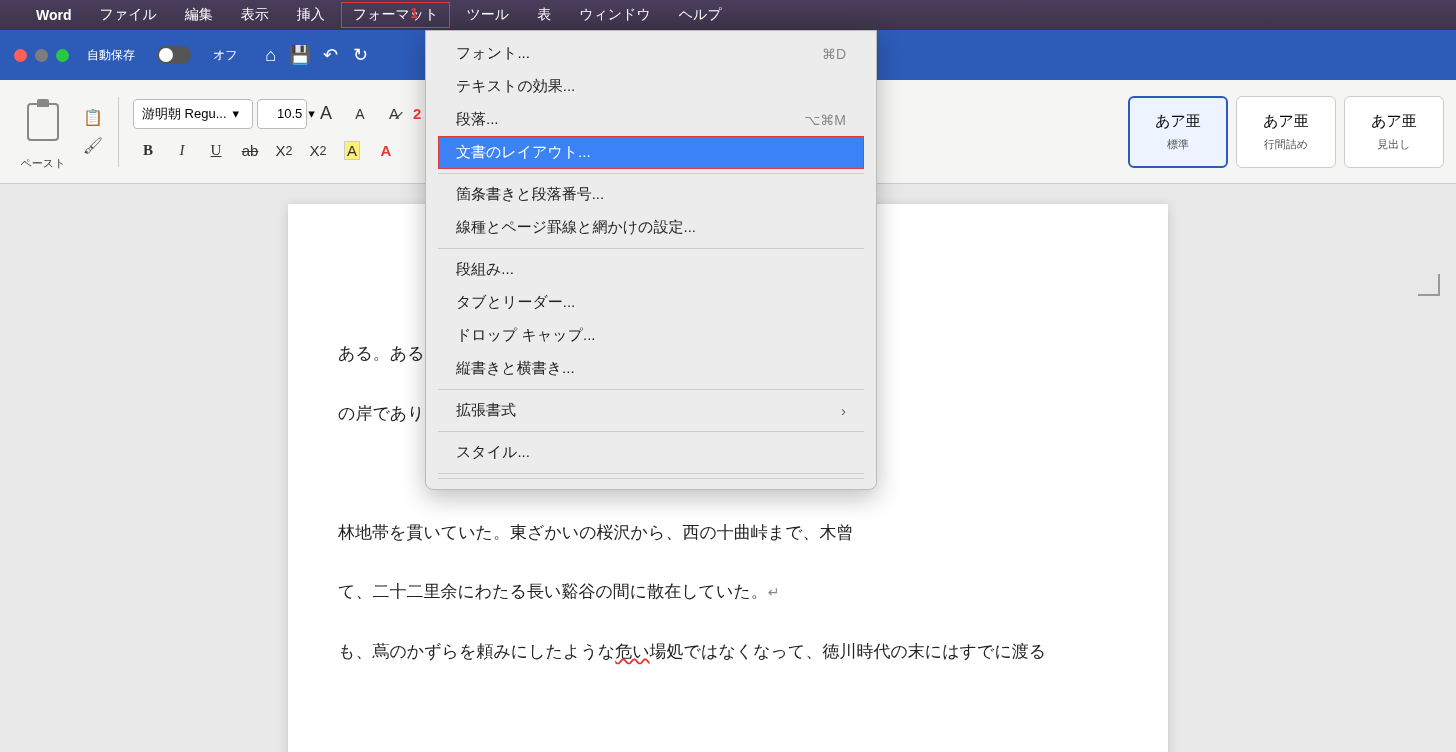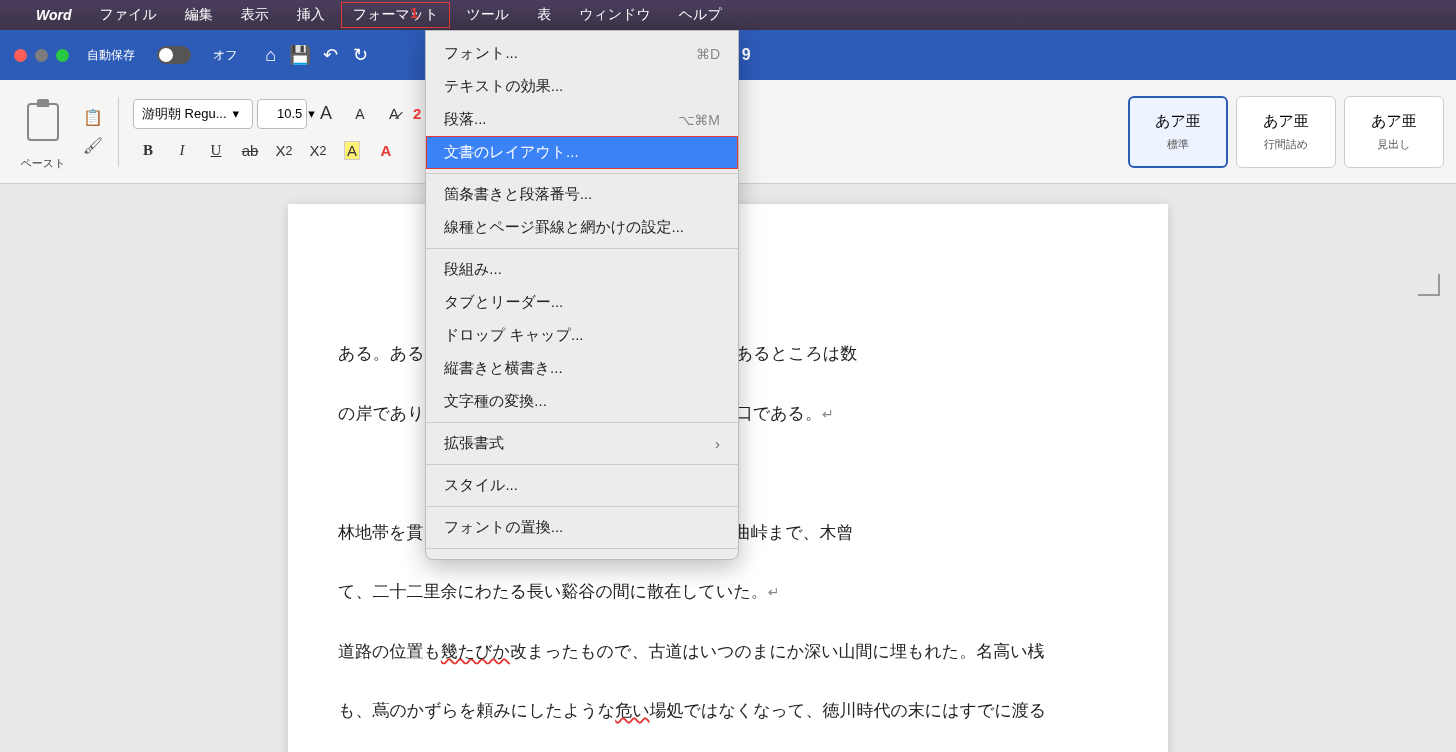--- a/index.html
+++ b/index.html
@@ -1,21 +1,21 @@
 <!DOCTYPE html>
 <html><head>
 <meta charset="utf-8">
 <style>
 * { margin: 0; padding: 0; box-sizing: border-box; font-family: -apple-system, "Hiragino Sans", sans-serif; }
 body { width: 1456px; height: 752px; background: #fff; overflow: hidden; position: relative; }
 
 .menubar { height: 30px; background: linear-gradient(#4a3d5c, #3d3449); display: flex; align-items: center; padding: 0 12px; color: #fff; font-size: 14px; gap: 4px; }
 .apple-logo { font-size: 16px; margin-right: 8px; }
 .menubar-item { padding: 4px 12px; cursor: default; position: relative; }
-.menubar-app { font-weight: bold; font-style: italic; }
+.menubar-app { font-weight: bold; }
 .menubar-item.highlighted { outline: 1px solid #e53935; outline-offset: -1px; text-align: center; }
 .annotation { position: absolute; color: #e53935; font-weight: bold; font-size: 15px; z-index: 100; }
 
 .titlebar { height: 50px; background: #2d5bb8; display: flex; align-items: center; padding: 0 14px; color: #fff; }
 .traffic { display: flex; gap: 8px; margin-right: 18px; }
 .tl { width: 13px; height: 13px; border-radius: 50%; }
 .tl.red { background: #ff5f57; } .tl.yel { background: #7d7d7d; } .tl.grn { background: #28c840; }
 .autosave { display: flex; align-items: center; gap: 22px; font-size: 12px; margin-right: 18px; }
 .switch { width: 34px; height: 18px; background: #555; border-radius: 9px; position: relative; }
 .switch::after { content: ""; position: absolute; width: 14px; height: 14px; background: #fff; border-radius: 50%; top: 2px; left: 2px; }
@@ -55,21 +55,21 @@
 .style-sample { font-size: 15px; font-family: Liberation Serif, serif; }
 .style-label { font-size: 11px; color: #555; }
 
 .document { position: absolute; top: 184px; left: 0; right: 0; bottom: 0; background: #e8e8e8; overflow: hidden; }
 .page { position: absolute; top: 20px; left: 50%; transform: translateX(-50%); width: 880px; background: #fff; box-shadow: 0 2px 10px rgba(0,0,0,0.15); padding: 120px 50px; font-family: "Yu Mincho", "Hiragino Mincho", serif; font-size: 17px; line-height: 3.5; color: #222; }
 .page p { text-indent: 0; }
 .wavy { text-decoration: underline wavy #e53935; text-decoration-thickness: 1.5px; }
 .para-mark { color: #888; font-size: 14px; }
 .corner { position: absolute; top: 90px; right: 16px; width: 22px; height: 22px; border-right: 2px solid #999; border-bottom: 2px solid #999; }
 
-.dropdown { position: absolute; top: 30px; left: 425px; width: 314px; background: #ececec; border: 1px solid #bbb; border-radius: 0 0 8px 8px; box-shadow: 0 8px 24px rgba(0,0,0,0.25); padding: 6px 0; z-index: 50; font-size: 15px; color: #222; }
+.dropdown { position: absolute; top: 30px; left: 425px; width: 452px; background: #ececec; border: 1px solid #bbb; border-radius: 0 0 8px 8px; box-shadow: 0 8px 24px rgba(0,0,0,0.25); padding: 6px 12px; z-index: 50; font-size: 15px; color: #222; }
 .dd-item { padding: 7px 18px; display: flex; justify-content: space-between; align-items: center; cursor: default; }
 .dd-item.selected { background: #3b82f6; color: #fff; outline: 1px solid #e53935; outline-offset: -1px; }
 .dd-sep { height: 1px; background: #ccc; margin: 4px 0; }
 .dd-shortcut { color: #888; font-size: 14px; }
 .dd-chevron { color: #666; }
 </style>
 </head>
 <body>
 
 <div class="menubar">
@@ -182,21 +182,20 @@
 </div>
 
 <div class="document">
   <div class="corner"></div>
   <div class="page">
     <p><span>ある。あるところは</span><span class="wavy">岨づたい</span><span>に行く崖の道であり、あるところは数</span></p>
     <p><span>の岸であり、あるところは山の尾をめぐる谷の入り口である。</span><span class="para-mark">↵</span></p>
     <p>&nbsp;</p>
     <p><span>林地帯を貫いていた。東ざかいの桜沢から、西の十曲峠まで、木曾</span></p>
     <p><span>て、二十二里余にわたる長い谿谷の間に散在していた。</span><span class="para-mark">↵</span></p>
-    <p><span>道路の位置も</span><span class="wavy">幾たびか</span><span>改まったもので、古道はいつのまにか深い山間に埋もれた。名高い桟</span></p>
     <p><span>も、蔦のかずらを頼みにしたような</span><span class="wavy">危い</span><span>場処ではなくなって、徳川時代の末にはすでに渡る</span></p>
   </div>
 </div>
 
 <div class="dropdown" id="dd">
     <div class="dd-item">
       <span>フォント...</span>
       <span class="dd-shortcut">⌘D</span>
     </div>
     <div class="dd-item">
@@ -222,30 +221,24 @@
     </div>
     <div class="dd-item">
       <span>タブとリーダー...</span>
     </div>
     <div class="dd-item">
       <span>ドロップ キャップ...</span>
     </div>
     <div class="dd-item">
       <span>縦書きと横書き...</span>
     </div>
-    <div class="dd-item">
-      <span>文字種の変換...</span>
-    </div>
     <div class="dd-sep"></div>
     <div class="dd-item">
       <span>拡張書式</span>
       <span class="dd-chevron">›</span>
     </div>
     <div class="dd-sep"></div>
     <div class="dd-item">
       <span>スタイル...</span>
     </div>
     <div class="dd-sep"></div>
-    <div class="dd-item">
-      <span>フォントの置換...</span>
-    </div>
     <div class="dd-sep"></div>
   </div>
 
 </body></html>

